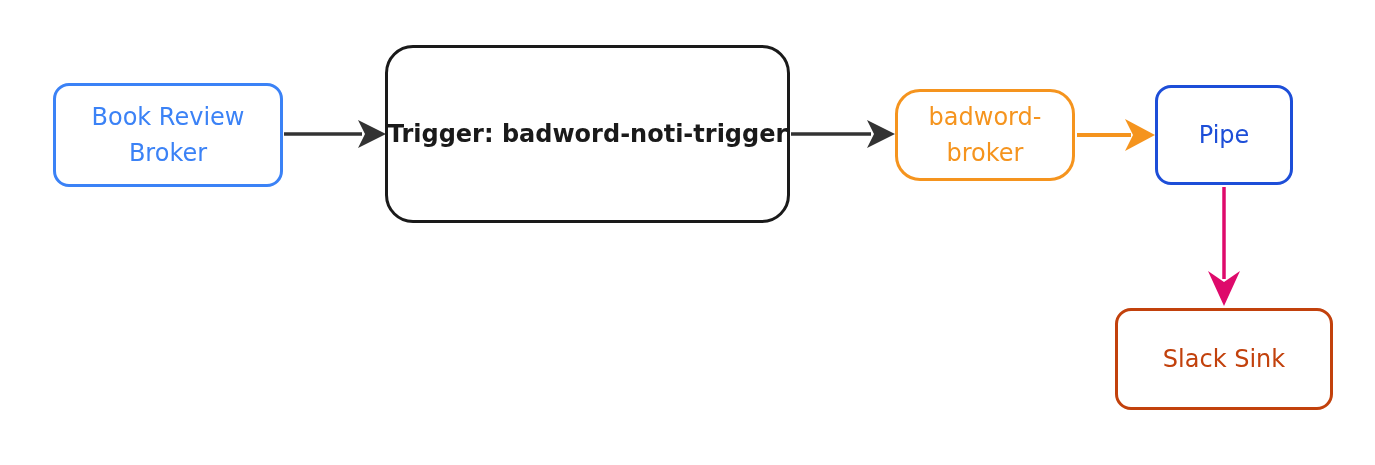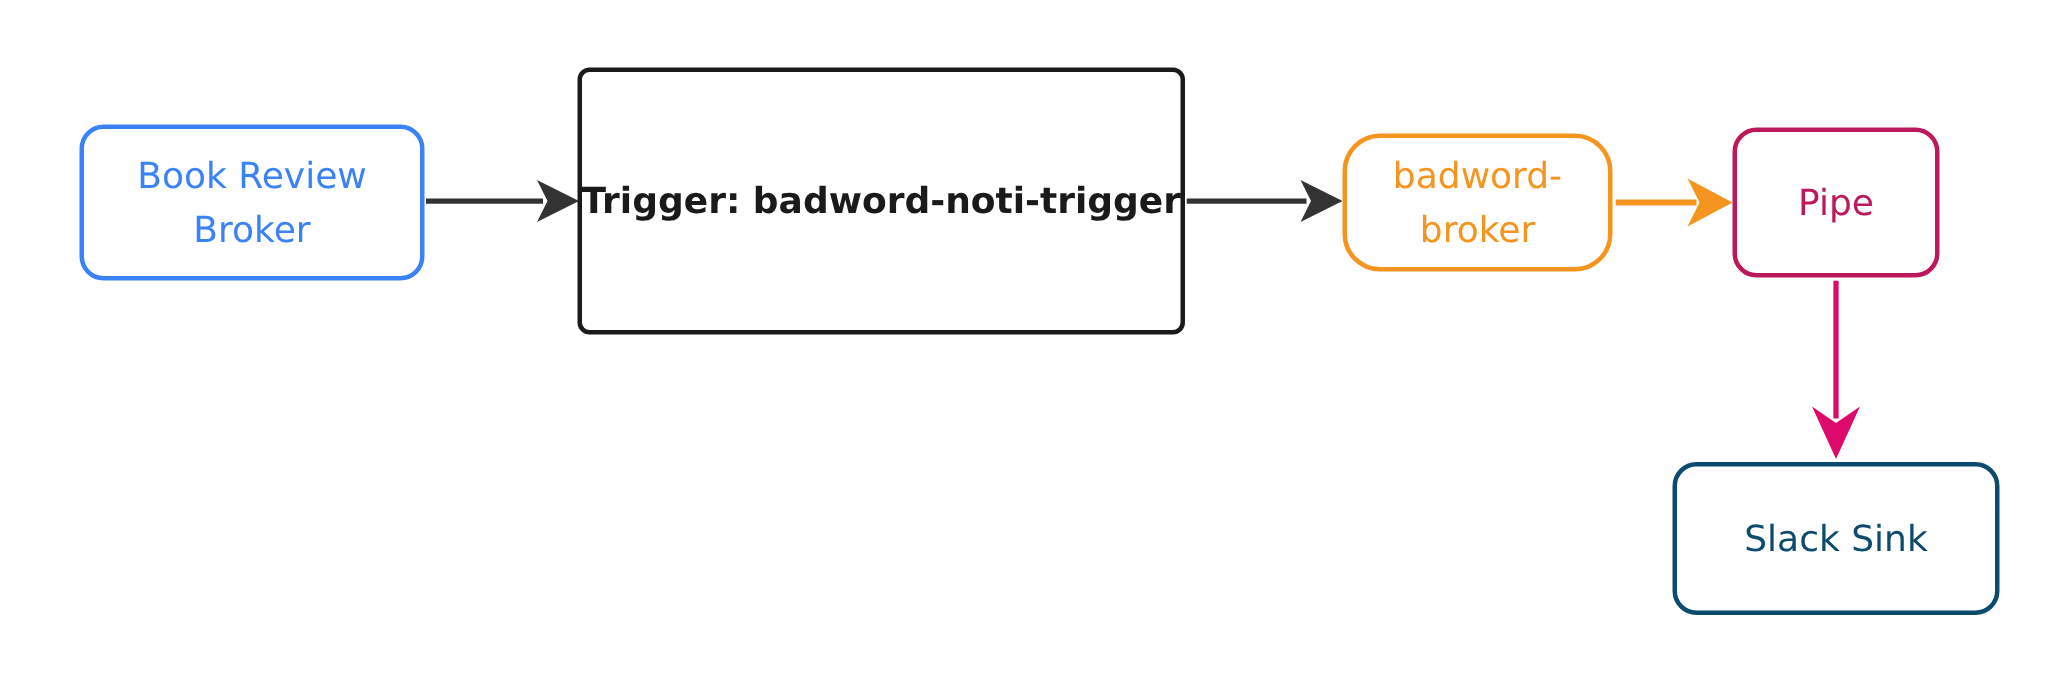--- a/index.html
+++ b/index.html
@@ -23,21 +23,21 @@
     border-radius: 16px;
     display: flex;
     align-items: center;
     justify-content: center;
     text-align: center;
     font-size: 24px;
     line-height: 36px;
   }
   .node .label { display: block; }
   .node-book    { left: 53px;  top: 83px;  width: 230px; height: 104px; padding: 0 24px; }
-  .node-trigger { left: 385px; top: 45px;  width: 405px; height: 178px; border-radius: 8px;
+  .node-trigger { left: 385px; top: 45px;  width: 405px; height: 178px; border-radius: 28px;
                   flex-direction: column; line-height: 33px; }
   .node-badword { left: 895px; top: 89px;  width: 180px; height: 92px;  padding: 0 16px; border-radius: 25px; }
   .node-pipe    { left: 1155px; top: 85px; width: 138px; height: 100px; }
   .node-slack   { left: 1115px; top: 308px; width: 218px; height: 102px; }
   .t-line { white-space: nowrap; }
   .bold { font-weight: 700; }
   .edge { position: absolute; }
 </style>
 </head>
 <body style="background: rgb(255, 255, 255);">
@@ -66,26 +66,26 @@
 
   <div class="node node-badword" style="color: rgb(245, 148, 30);">
     <span class="label">badword-broker</span>
   </div>
 
   <svg class="edge" style="left: 1077px; top: 115px; color: rgb(245, 148, 30);" width="78" height="40" viewBox="0 0 78 40">
     <line x1="0" y1="20" x2="54" y2="20" stroke="currentColor" stroke-width="4"></line>
     <path d="M48,4 L78,20 L48,36 L56,20 Z" fill="currentColor"></path>
   </svg>
 
-  <div class="node node-pipe" style="color: #be185d;">
+  <div class="node node-pipe" style="color: #1d4ed8;">
     <span class="label">Pipe</span>
   </div>
 
   <svg class="edge" style="left: 1206px; top: 187px; color: rgb(222, 10, 107);" width="36" height="119" viewBox="0 0 36 119">
     <line x1="18" y1="0" x2="18" y2="92" stroke="currentColor" stroke-width="3.5"></line>
     <path d="M2,84 L18,119 L34,84 L18,95 Z" fill="currentColor"></path>
   </svg>
 
-  <div class="node node-slack" style="color: #0c4a6e;">
+  <div class="node node-slack" style="color: #c2410c;">
     <span class="label">Slack Sink</span>
   </div>
 
 </div>
 
 </body></html>

